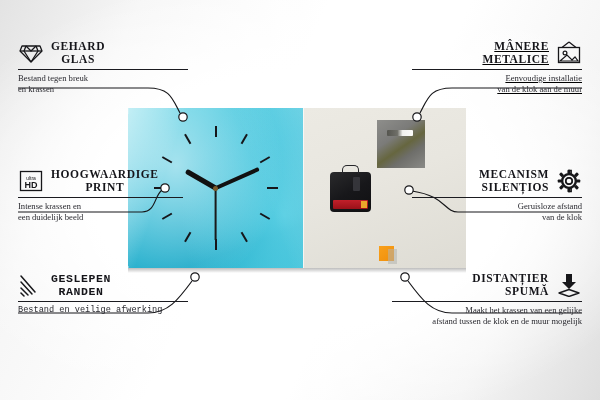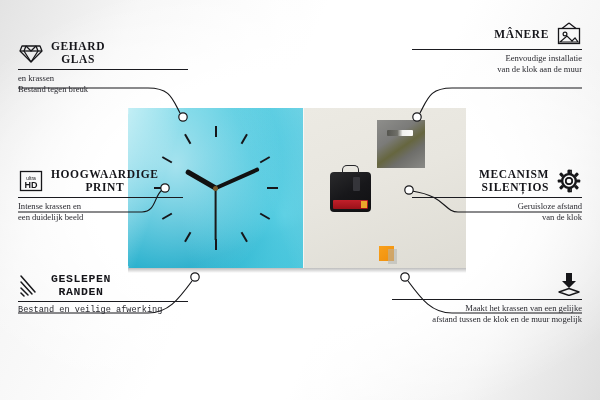--- a/index.html
+++ b/index.html
@@ -238,22 +238,22 @@
           <path d="M8 5 L13 10 L18 5"></path>
         </g>
       </svg>
       <div class="feat-title">
         <div>GEHARD</div>
         <div>GLAS</div>
       </div>
     </div>
     <div class="feat-rule" style="width:170px;"></div>
     <div class="feat-desc">
+      <div>Bestand tegen breuk</div>
       <div>en krassen</div>
-      <div>Bestand tegen breuk</div>
     </div>
   </div>
 
   <div class="feat left" style="left:18px; top:168px; width:165px;">
     <div class="feat-head">
       <svg class="ico" viewBox="0 0 26 24">
         <rect x="2.5" y="2.5" width="21" height="19" fill="none" stroke="#17171a" stroke-width="1.3"></rect>
         <text x="13" y="10.5" font-family="Liberation Sans, sans-serif" font-size="5" text-anchor="middle" fill="#17171a">ultra</text>
         <text x="13" y="19" font-family="Liberation Sans, sans-serif" font-size="9" font-weight="bold" text-anchor="middle" fill="#17171a">HD</text>
       </svg>
@@ -284,24 +284,25 @@
         <div>RANDEN</div>
       </div>
     </div>
     <div class="feat-rule" style="width:170px;"></div>
     <div class="feat-desc">
       <div>Bestand en veilige afwerking</div>
       <div></div>
     </div>
   </div>
 
-  <div class="feat right" style="left:412px; top:22px; width:170px;">
+  <div class="feat right" style="left:412px; top:40px; width:170px;text-decoration:underline;">
     <div class="feat-head">
       <div class="feat-title" style="flex:1;">
         <div>MÂNERE</div>
+        <div>METALICE</div>
       </div>
       <svg class="ico" viewBox="0 0 26 24">
         <rect x="2.5" y="6.5" width="21" height="15" fill="none" stroke="#17171a" stroke-width="1.3"></rect>
         <path d="M13 1 L20 6.5 M13 1 L6 6.5" fill="none" stroke="#17151a" stroke-width="1.3"></path>
         <circle cx="9" cy="12" r="1.9" fill="none" stroke="#17171a" stroke-width="1.2"></circle>
         <path d="M4 20 L11 14 L16 19 L19 16 L22 20 Z" fill="none" stroke="#17171a" stroke-width="1.2"></path>
       </svg>
     </div>
     <div class="feat-rule" style="width:170px;"></div>
     <div class="feat-desc">
@@ -337,20 +338,24 @@
     </div>
     <div class="feat-rule" style="width:170px;"></div>
     <div class="feat-desc">
       <div>Geruisloze afstand</div>
       <div>van de klok</div>
     </div>
   </div>
 
   <div class="feat right" style="left:392px; top:272px; width:190px;">
     <div class="feat-head">
+      <div class="feat-title" style="flex:1;">
+        <div>DISTANȚIER</div>
+        <div>SPUMĂ</div>
+      </div>
       <svg class="ico" viewBox="0 0 26 24">
         <path d="M10 1 h6 v8 h4 l-7 7 -7 -7 h4 Z" fill="#17171a"></path>
         <path d="M13 16.5 L23 20 L13 23.5 L3 20 Z" fill="none" stroke="#17171a" stroke-width="1.4" stroke-linejoin="round"></path>
       </svg>
     </div>
     <div class="feat-rule" style="width:190px;"></div>
     <div class="feat-desc">
       <div>Maakt het krassen van een gelijke</div>
       <div>afstand tussen de klok en de muur mogelijk</div>
     </div>

